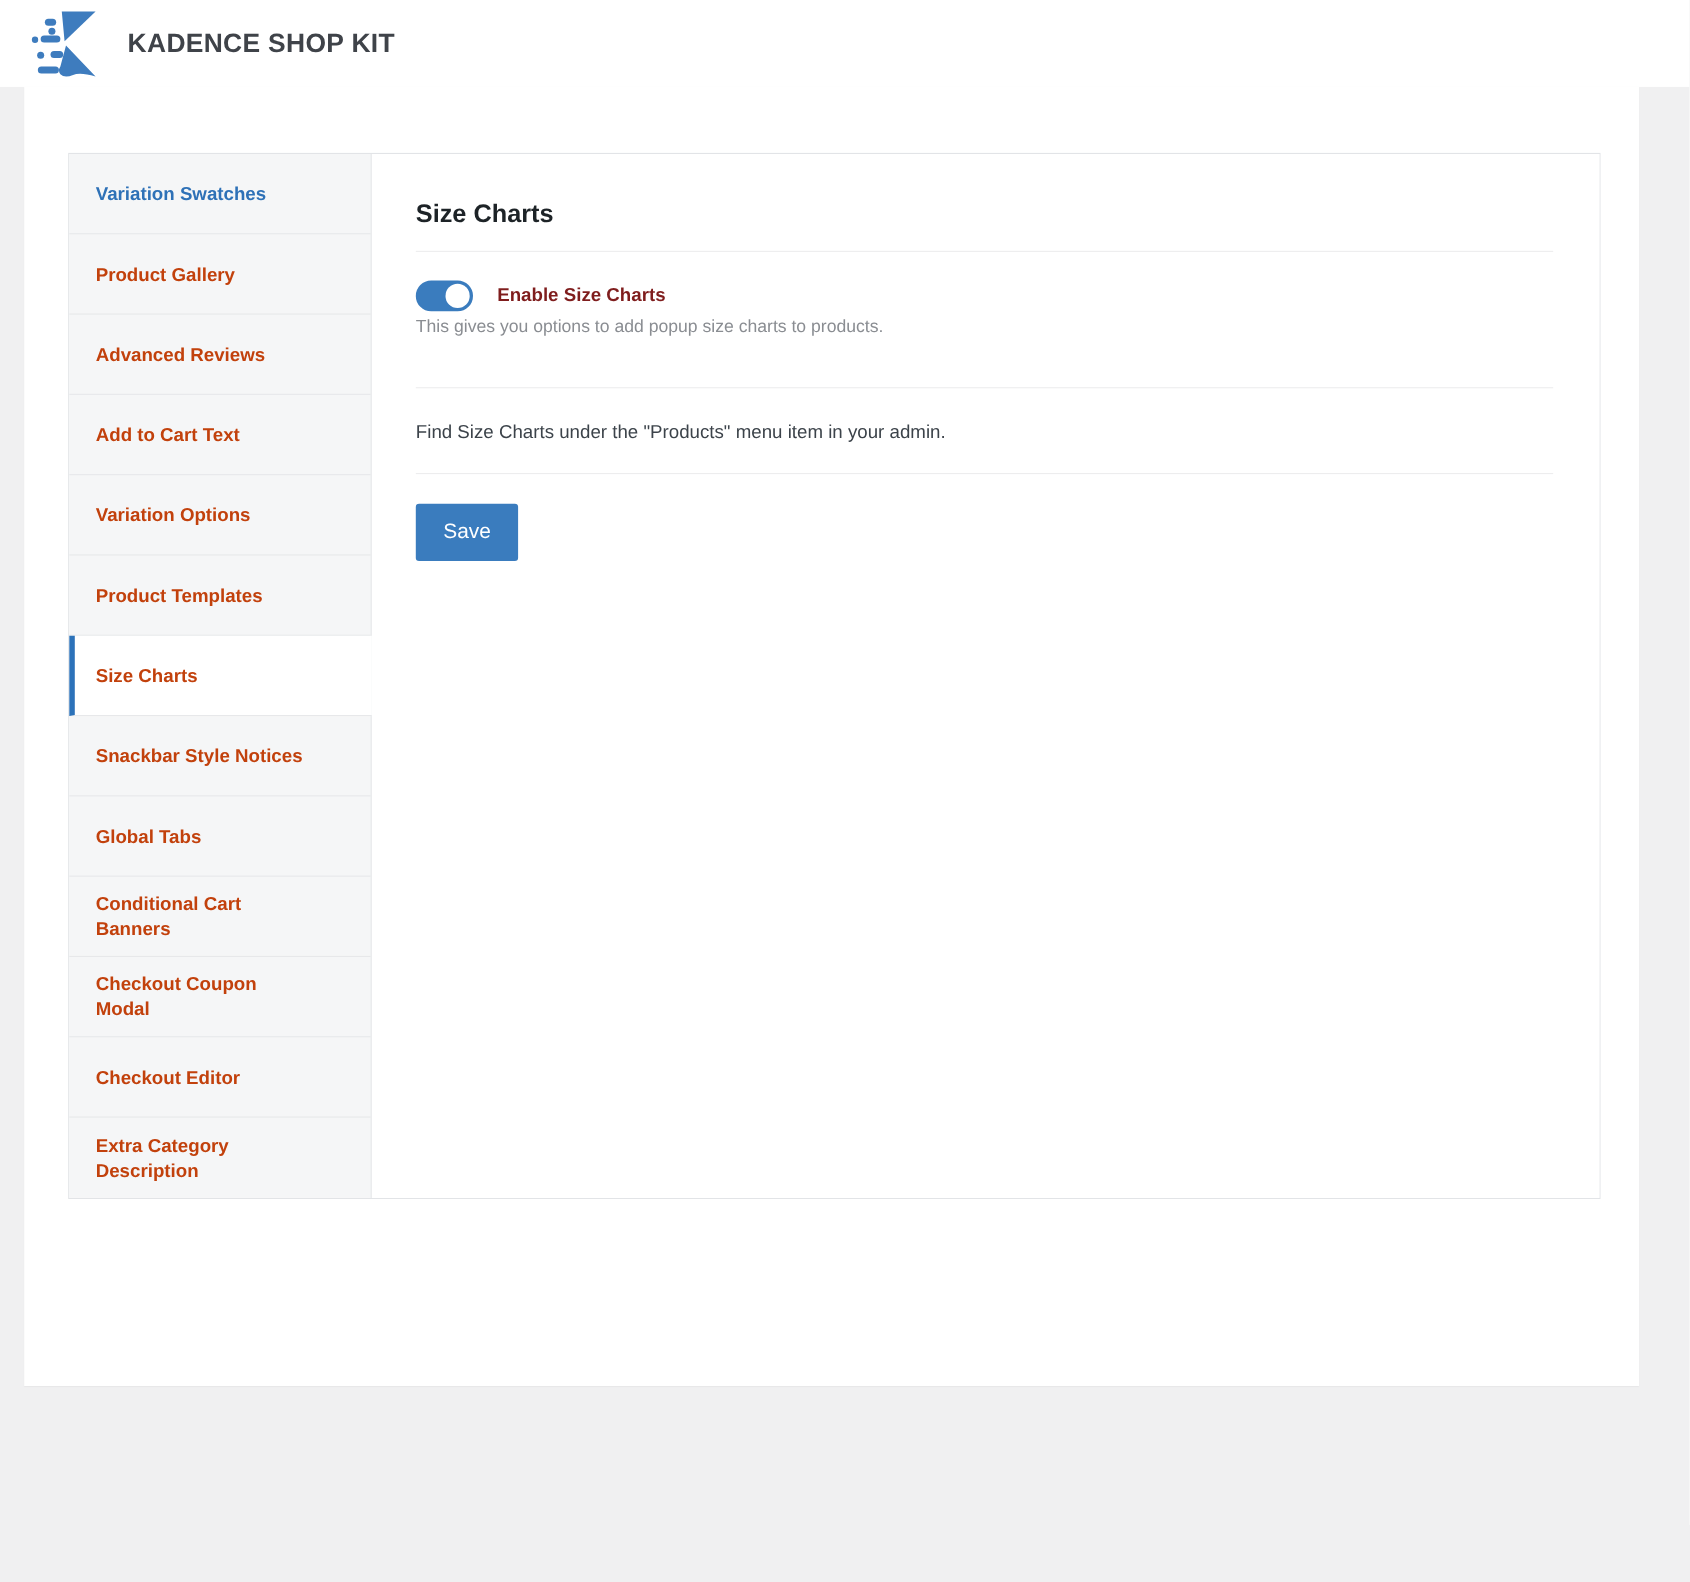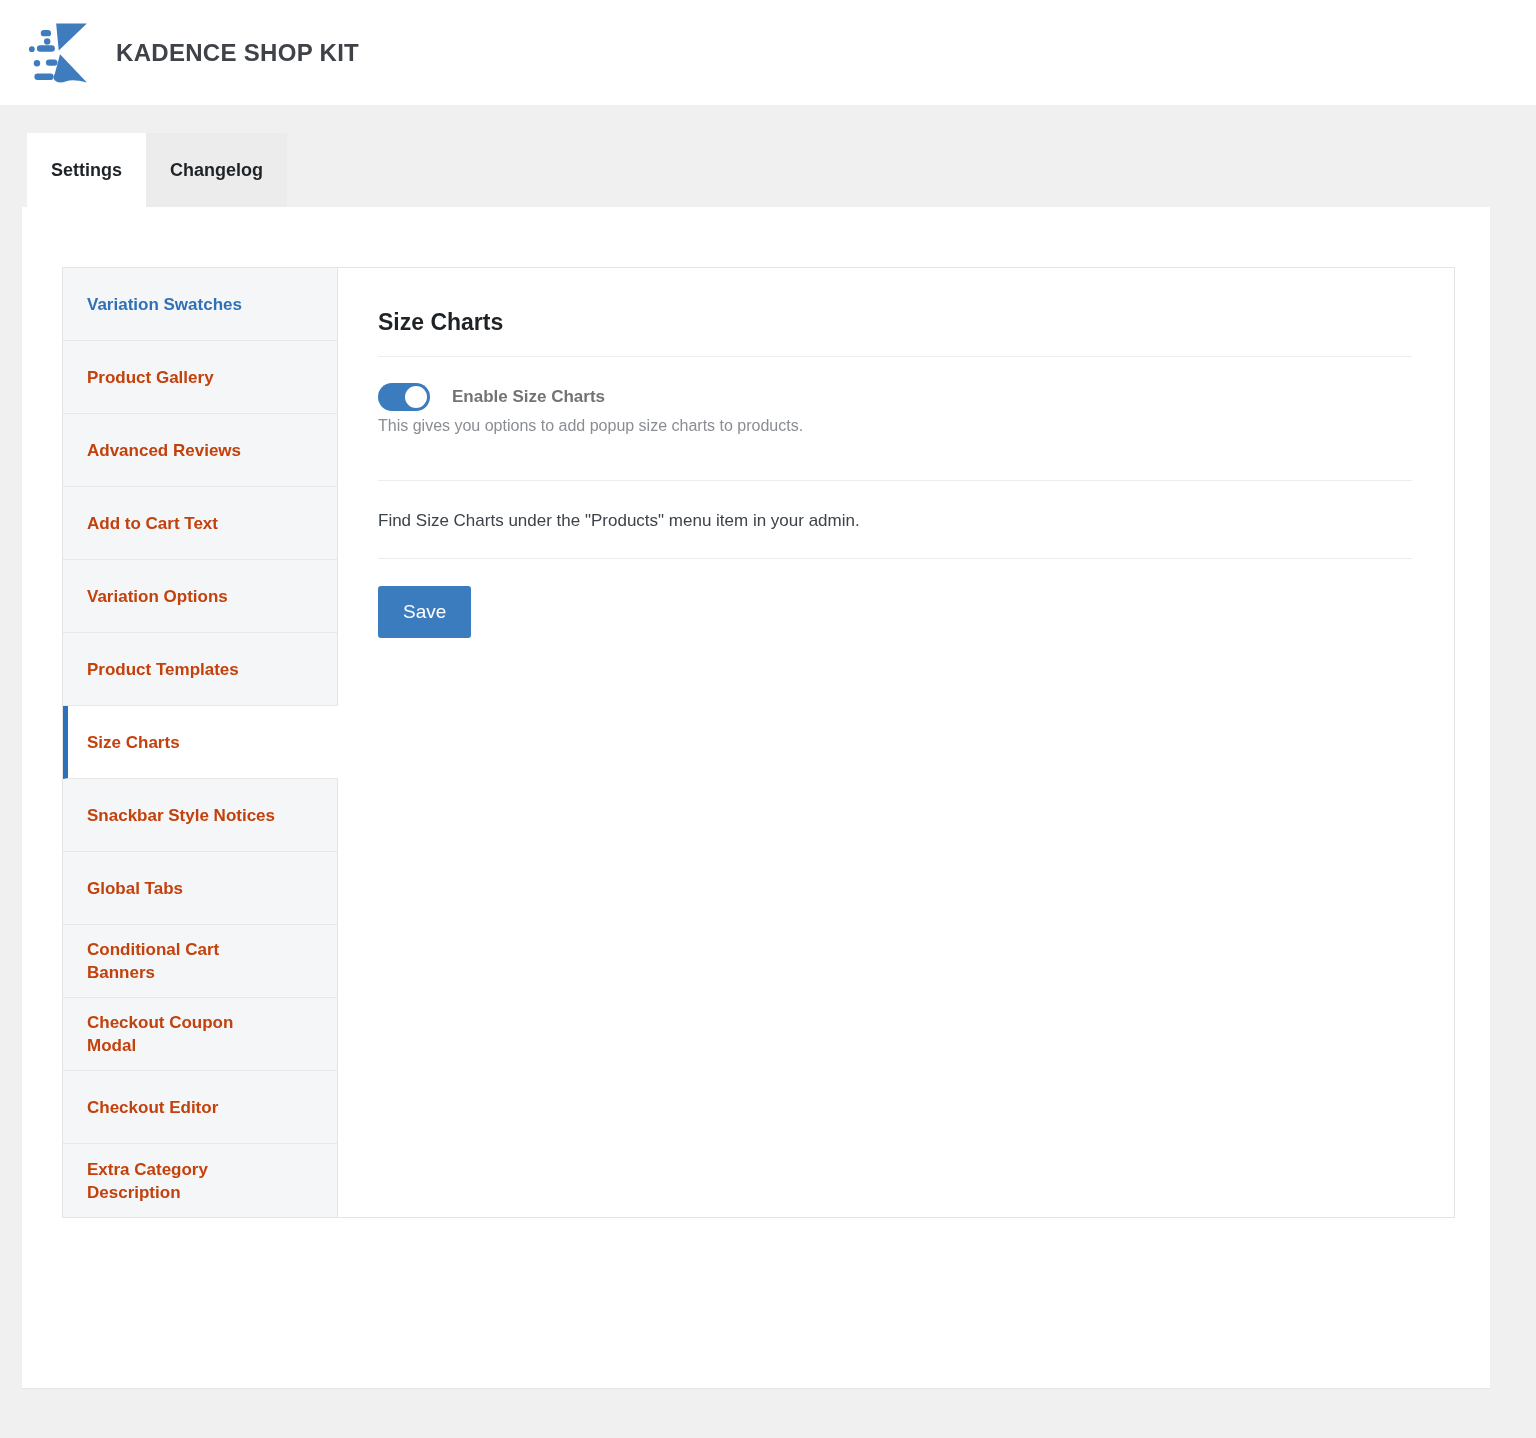--- a/index.html
+++ b/index.html
@@ -6,21 +6,21 @@
   html, body { width: 1536px; }
   body {
     font-family: "Liberation Sans", "DejaVu Sans", sans-serif;
     background: #f0f0f1;
     color: #1d2327;
   }
   .page { width: 1536px; height: 1438px; overflow: hidden; }
 
   
   .app-header {
-    height: 105px;
+    height: 79px;
     background: #ffffff;
     display: flex;
     align-items: center;
     padding-left: 28px;
     gap: 24px;
   }
   .logo { width: 64px; height: 82px; flex: 0 0 auto; }
   .app-title {
     font-size: 24px;
     font-weight: 700;
@@ -132,21 +132,21 @@
     width: 22px;
     height: 22px;
     border-radius: 50%;
     background: #ffffff;
   }
   .toggle.on .knob { left: auto; right: 3px; }
   .toggle-label {
     margin-left: 22px;
     font-size: 17px;
     font-weight: 700;
-    color: #737373;
+    color: #7f1d1d;
   }
   .toggle-desc {
     margin-top: 5px;
     font-size: 16px;
     line-height: 19px;
     color: #8a8d92;
   }
   .divider-2 { margin-top: 45px; }
   .note {
     margin: 29px 0 27px 0;
@@ -181,24 +181,20 @@
       <circle cx="30" cy="32" r="5"></circle>
       <rect x="14" y="38" width="28" height="10" rx="5"></rect>
       <circle cx="6" cy="44" r="4.5"></circle>
       <rect x="28" y="60" width="18" height="10" rx="5"></rect>
       <circle cx="14" cy="66" r="5"></circle>
       <rect x="10" y="82" width="30" height="10" rx="5"></rect>
     </svg>
     <div class="app-title">KADENCE SHOP KIT</div>
   </div>
 
-  <div class="tab-row">
-    <div class="tab active">Settings</div>
-    <div class="tab inactive">Changelog</div>
-  </div>
 
   <div class="panel">
     <div class="settings-wrap">
 
       <ul class="settings-menu">
           <li class="menu-item highlighted">
             <span class="menu-label">Variation Swatches</span>
           </li>
           <li class="menu-item">
             <span class="menu-label">Product Gallery</span>

